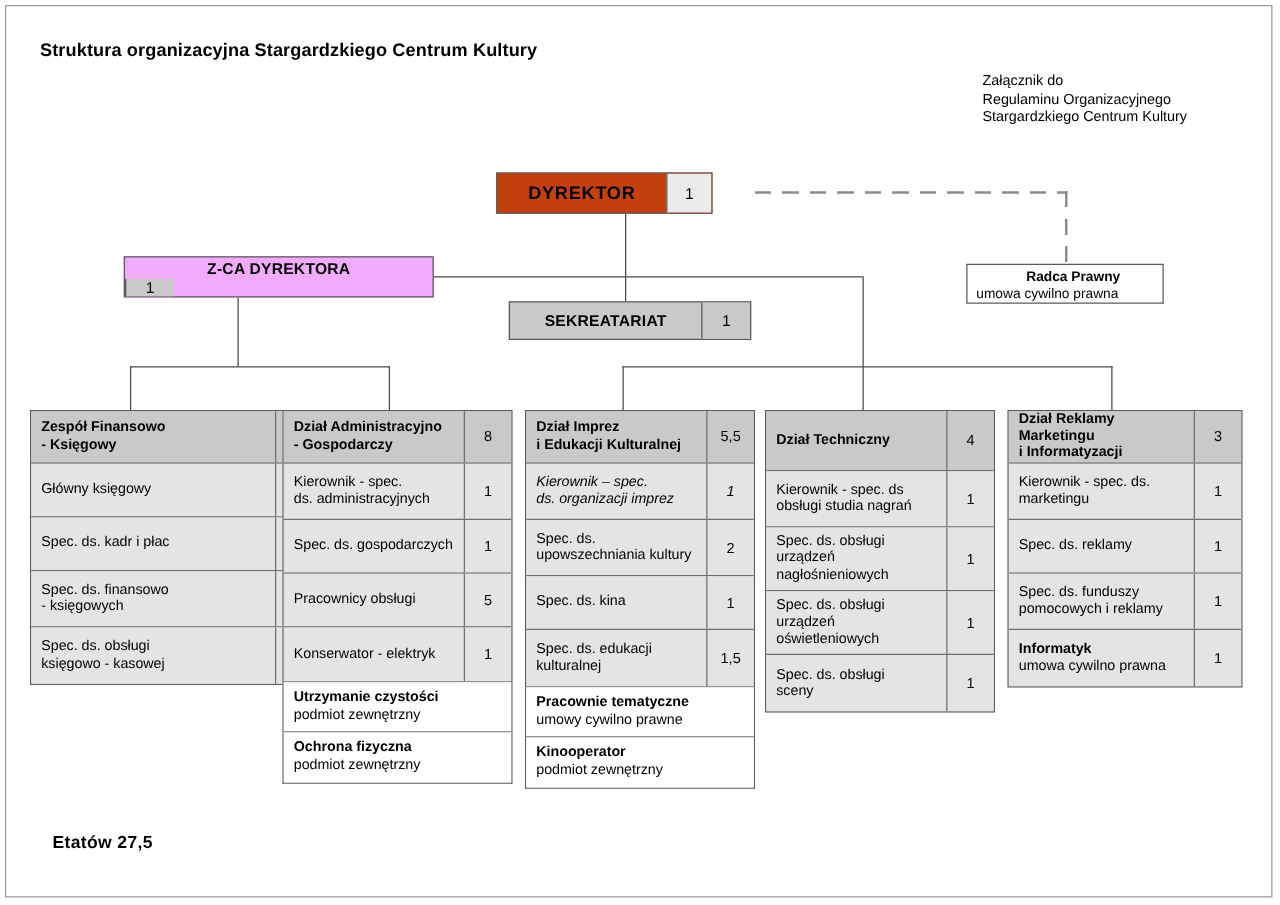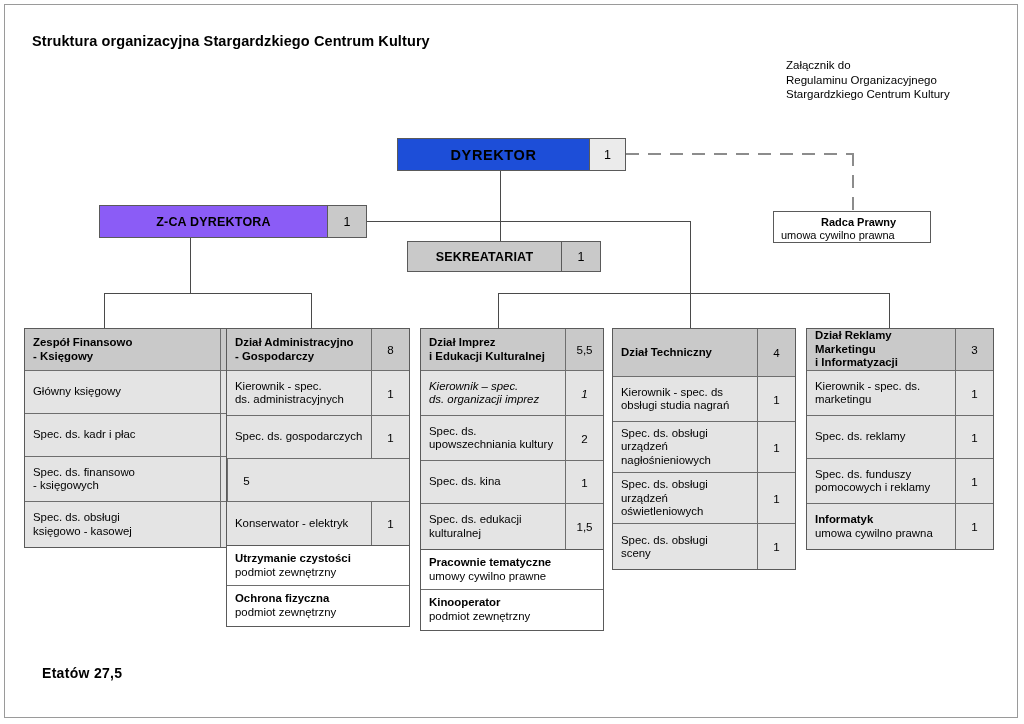--- a/index.html
+++ b/index.html
@@ -18,25 +18,25 @@
   .page-title{position:absolute;left:32px;top:33px;font-size:14.5px;font-weight:bold;letter-spacing:.1px;white-space:nowrap;}
   .annot{position:absolute;left:786px;top:38px;font-size:11.5px;line-height:14.6px;margin-top:20px;}
   .annot div{white-space:nowrap;}
   .footer-total{position:absolute;left:42px;top:665px;font-size:14px;font-weight:bold;letter-spacing:.3px;}
 
   
   .nodebox{position:absolute;box-sizing:border-box;border:1px solid #5a5a5a;display:flex;align-items:stretch;}
   .nodebox .lbl{flex:1;display:flex;align-items:center;justify-content:center;font-weight:bold;font-size:13px;letter-spacing:.2px;}
   .nodebox .cnt{width:36px;border-left:1px solid #5a5a5a;display:flex;align-items:center;justify-content:center;font-size:12.5px;}
 
-  .bx-dyrektor{left:397px;top:138px;width:229px;height:33px;background:#1d4ed8;}
+  .bx-dyrektor{left:397px;top:138px;width:173px;height:33px;background:#c2410c;}
   .bx-dyrektor .lbl{font-size:14.5px;letter-spacing:.6px;}
   .bx-dyrektor .cnt{width:35px;background:#ebebeb;}
 
-  .bx-zca{left:99px;top:205px;width:268px;height:33px;background:#8b5cf6;}
+  .bx-zca{left:99px;top:205px;width:248px;height:33px;background:#f0abfc;flex-direction:column;}
   .bx-zca .lbl{font-size:12.5px;letter-spacing:.2px;}
   .bx-zca .cnt{width:38px;background:#c9c9c9;}
 
   .bx-sekr{left:407px;top:241px;width:194px;height:31px;background:#c9c9c9;}
   .bx-sekr .lbl{font-size:12.5px;letter-spacing:.2px;}
   .bx-sekr .cnt{width:38px;background:#c9c9c9;}
 
   
   .bx-radca{position:absolute;left:773px;top:211px;width:158px;height:32px;box-sizing:border-box;
             border:1px solid #5a5a5a;background:#ffffff;padding:4px 7px 0 7px;}
@@ -179,20 +179,23 @@
           </div>
           <div class="num">1</div>
         </div>
         <div class="row body" style="min-height: 43px;">
           <div class="name">
             <div>Spec. ds. gospodarczych</div>
           </div>
           <div class="num">1</div>
         </div>
         <div class="row body" style="min-height: 43px;">
+          <div class="name">
+            <div>Pracownicy obsługi</div>
+          </div>
           <div class="num">5</div>
         </div>
         <div class="row body" style="min-height: 43px;">
           <div class="name">
             <div>Konserwator - elektryk</div>
           </div>
           <div class="num">1</div>
         </div>
       </div>
       <div class="extra">

